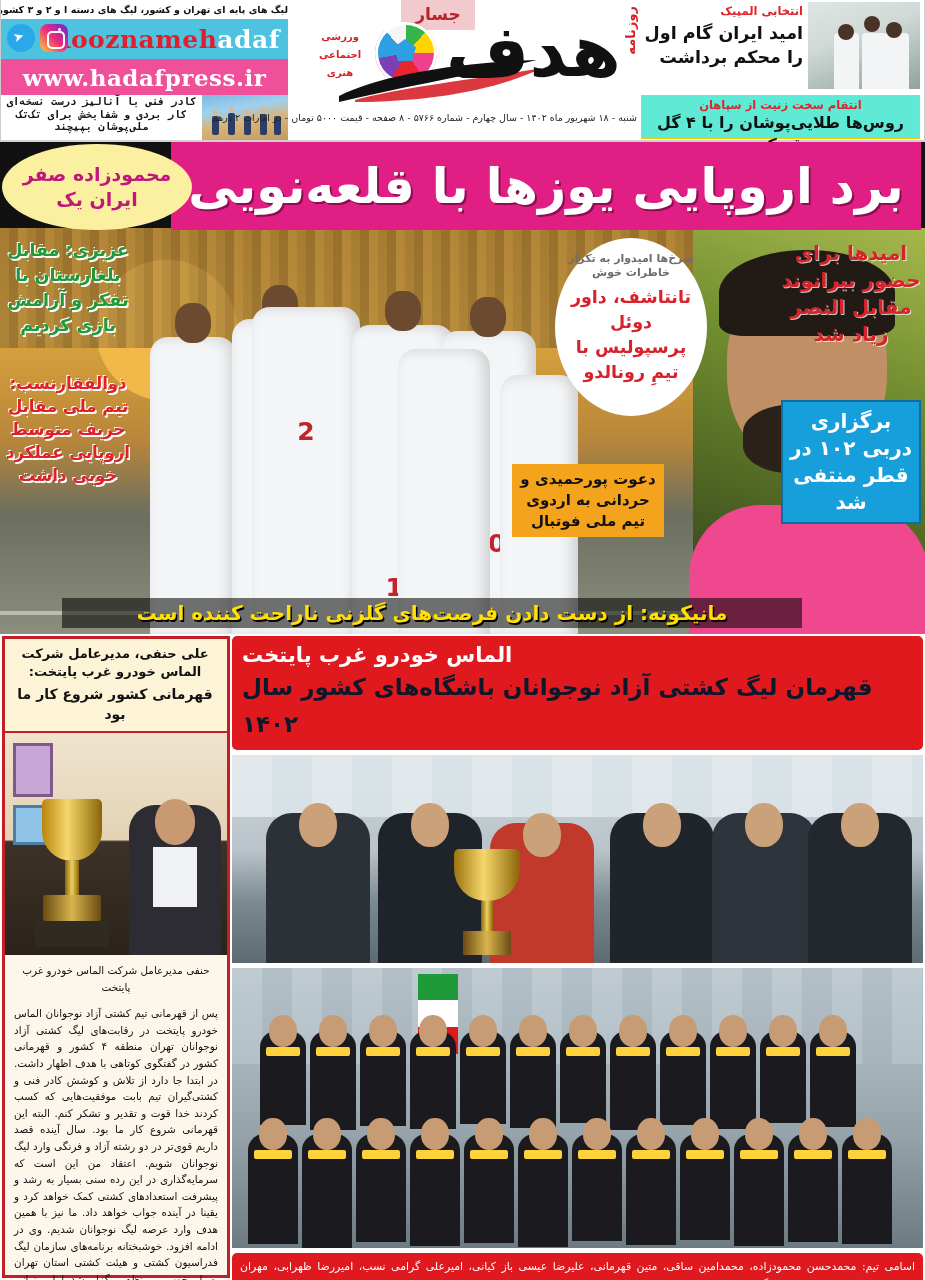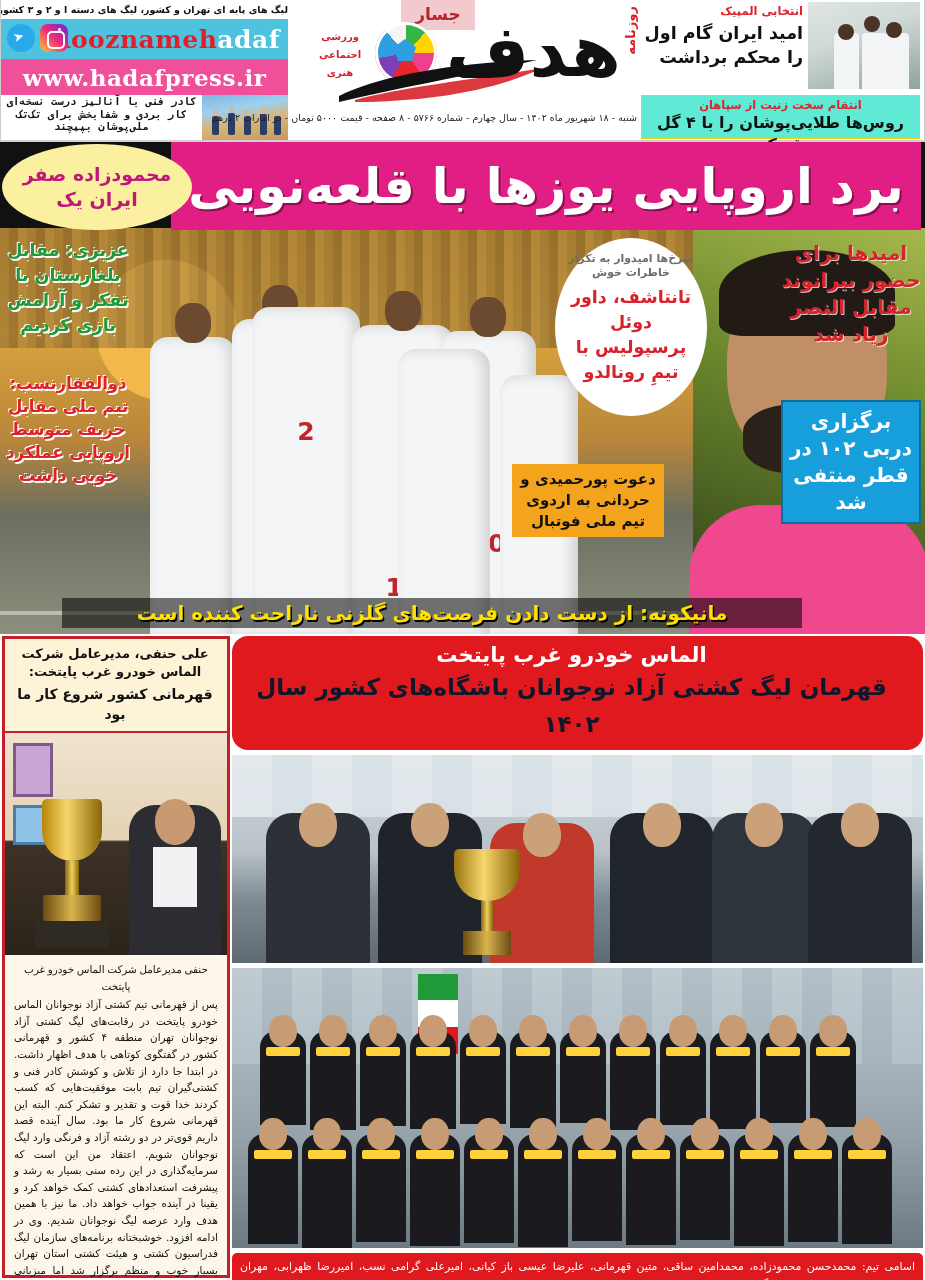--- a/index.html
+++ b/index.html
@@ -160,25 +160,25 @@
   .sb-photo .wallart2 { position:absolute; left:8px; top:72px; width:40px; height:40px; background:#8fc3e8; border:3px solid #4b7fa8; }
   .sb-photo .trophy { position:absolute; left:30px; bottom:6px; width:74px; height:150px; }
   .sb-photo .trophy .cup { position:absolute; left:7px; top:0; width:60px; height:62px; background:linear-gradient(90deg,#b8860b,#f6d76b 42%,#8a6508); border-radius:6px 6px 36px 36px; }
   .sb-photo .trophy .stem { position:absolute; left:30px; top:62px; width:14px; height:34px; background:linear-gradient(90deg,#8a6508,#f0cf60,#8a6508); }
   .sb-photo .trophy .base { position:absolute; left:8px; top:96px; width:58px; height:26px; background:linear-gradient(90deg,#6b4b12,#d8b44e,#6b4b12); border-radius:3px; }
   .sb-photo .trophy .plinth { position:absolute; left:0; top:122px; width:74px; height:26px; background:#2f2a22; }
   .sb-photo .man { position:absolute; right:6px; bottom:0; width:92px; height:150px; background:#2e2c33; border-radius:26px 26px 0 0; }
   .sb-photo .man .hd { position:absolute; left:26px; top:-6px; width:40px; height:46px; border-radius:48%; background:#c99a72; }
   .sb-photo .man .sh { position:absolute; left:24px; top:42px; width:44px; height:60px; background:#f0f1f3; }
   .sb-body { padding: 7px 9px; font-size: 10.4px; line-height: 16.6px; color: #111; text-align: justify; direction: rtl; }
-  .sb-body .lead { display: block; text-align: center; margin-bottom: 1px; font-family: Liberation Serif, serif; }
+  .sb-body .lead { display: block; text-align: center; margin-bottom: 10px; }
 
   .content { position: absolute; right: 2px; top: 2px; width: 691px; height: 642px; }
   .redhead {
-    background: #e0191f; border-radius: 16px; padding: 5px 22px 7px 10px; text-align: center;
+    background: #e0191f; border-radius: 5px; padding: 5px 22px 7px 10px; text-align: left;
   }
   .redhead .a { color: #fff; font-size: 21px; font-weight: bold; line-height: 28px; letter-spacing:-0.6px; }
   .redhead .b { color: #0f172a; font-size: 23px; font-weight: bold; line-height: 37px; letter-spacing:-0.8px; }
 
   .photo-top { margin-top: 5px; width: 691px; height: 208px; position: relative; overflow: hidden;
     background: linear-gradient(180deg,#cdd5da 0%,#b9c3c9 46%,#7d8a91 70%,#5e6a71 100%); }
   .photo-top .banner { position:absolute; left:0; top:0; width:691px; height:62px; background: repeating-linear-gradient(90deg,#e8eef2 0 40px,#dde6eb 40px 80px); opacity:.8; }
   .photo-top .bigcup { position:absolute; left:222px; bottom:4px; width:66px; height:110px; }
   .photo-top .bigcup .cup { position:absolute; left:0; top:0; width:66px; height:52px; background:linear-gradient(90deg,#9a7410,#f6d76b 45%,#8a6508); border-radius:5px 5px 32px 32px; }
   .photo-top .bigcup .stem { position:absolute; left:27px; top:52px; width:12px; height:30px; background:linear-gradient(90deg,#8a6508,#f0cf60,#8a6508); }

